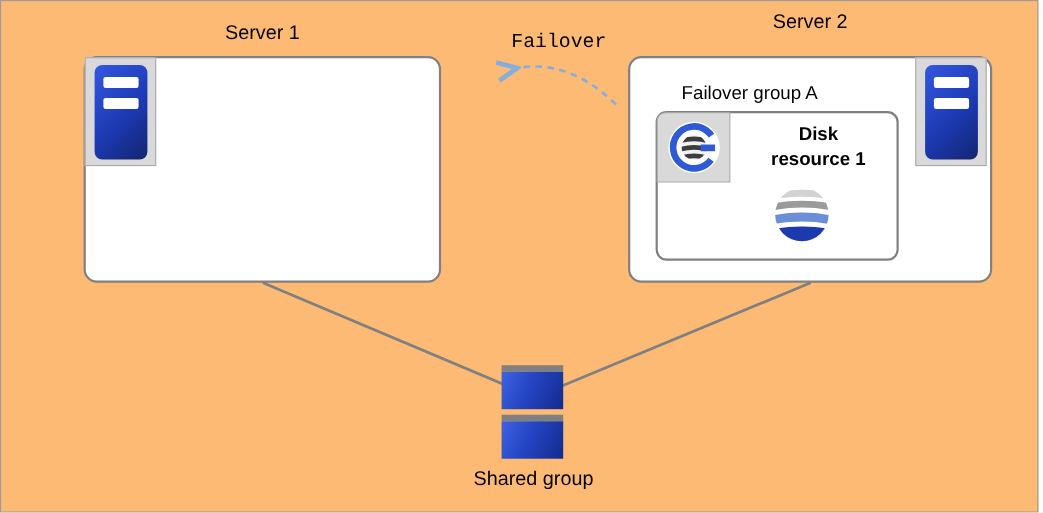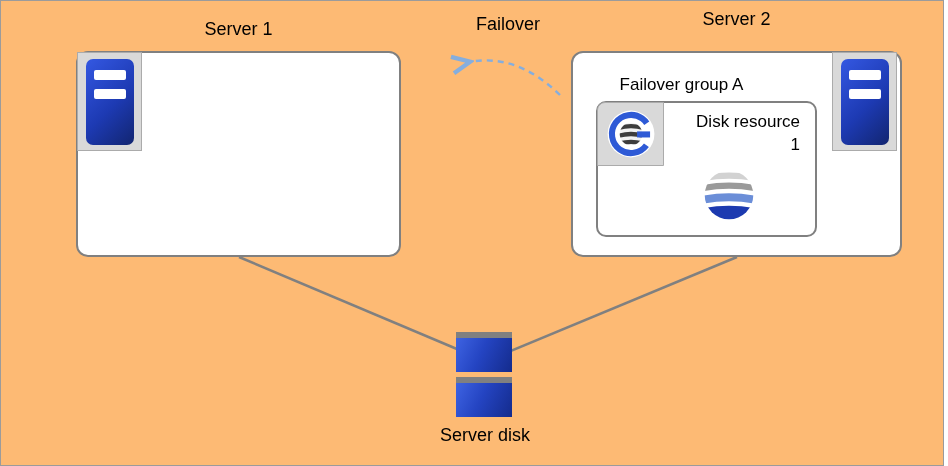--- a/index.html
+++ b/index.html
@@ -11,21 +11,21 @@
   .label{position:absolute;color:#000;font-size:18px;text-align:center;white-space:nowrap;}
   .box{
     position:absolute;background:#fff;border:2px solid #808080;border-radius:12px;
     box-sizing:border-box;
   }
   
   #server1-box{left:75px;top:50px;width:325px;height:206px;}
   #server2-box{left:570px;top:50px;width:331px;height:206px;}
   #server1-label{left:75px;top:18px;width:325px;}
   #server2-label{left:570px;top:8px;width:331px;}
-  #failover-label{left:452px;top:13px;width:110px;}
+  #failover-label{left:452px;top:28px;width:110px;font-family:Liberation Mono, monospace;}
   
   .server-icon{
     position:absolute;width:65px;height:99px;background:#d9d9d9;border:1px solid #ababab;
     box-sizing:border-box;display:flex;align-items:center;justify-content:center;
   }
   #server1-icon{left:76px;top:51px;}
   #server2-icon{left:831px;top:51px;}
   .server-body{
     width:48px;height:86px;border-radius:7px;box-sizing:border-box;padding-top:11px;
     background:linear-gradient(135deg,#3458e2 0%,#1d3ab3 55%,#122570 100%);
@@ -34,21 +34,21 @@
   
   #failover-group-box{left:595px;top:100px;width:221px;height:136px;border-radius:10px;}
   #failover-group-label{left:570px;top:74px;width:221px;font-size:17px;}
   .cluster-icon{
     position:absolute;left:596px;top:101px;width:67px;height:64px;background:#d9d9d9;
     border:1px solid #ababab;box-sizing:border-box;display:flex;align-items:center;justify-content:center;
     border-top-left-radius:8px;
   }
   #disk-resource-label{
     position:absolute;left:687px;top:110px;width:112px;color:#000;font-size:17px;
-    line-height:1.35;text-align:right;white-space:normal;
+    line-height:1.35;text-align:center;white-space:normal;font-weight:bold;
   }
   #disk-resource-icon{position:absolute;left:701px;top:167px;width:54px;height:54px;}
   
   #shared-disk-icon{position:absolute;left:455px;top:331px;width:56px;}
   .disk-module{margin-bottom:5px;}
   .disk-cap{height:6px;background:#808080;}
   .disk-body{
     height:34px;
     background:linear-gradient(115deg,#3e63e2 0%,#2444c2 45%,#142b8c 100%);
   }
@@ -134,15 +134,15 @@
   <div id="shared-disk-icon">
     <div class="disk-module">
       <div class="disk-cap"></div>
       <div class="disk-body"></div>
     </div>
     <div class="disk-module">
       <div class="disk-cap"></div>
       <div class="disk-body"></div>
     </div>
   </div>
-  <div class="label" id="shared-disk-label">Server disk</div>
+  <div class="label" id="shared-disk-label">Shared group</div>
 
 </div>
 
 </body></html>

